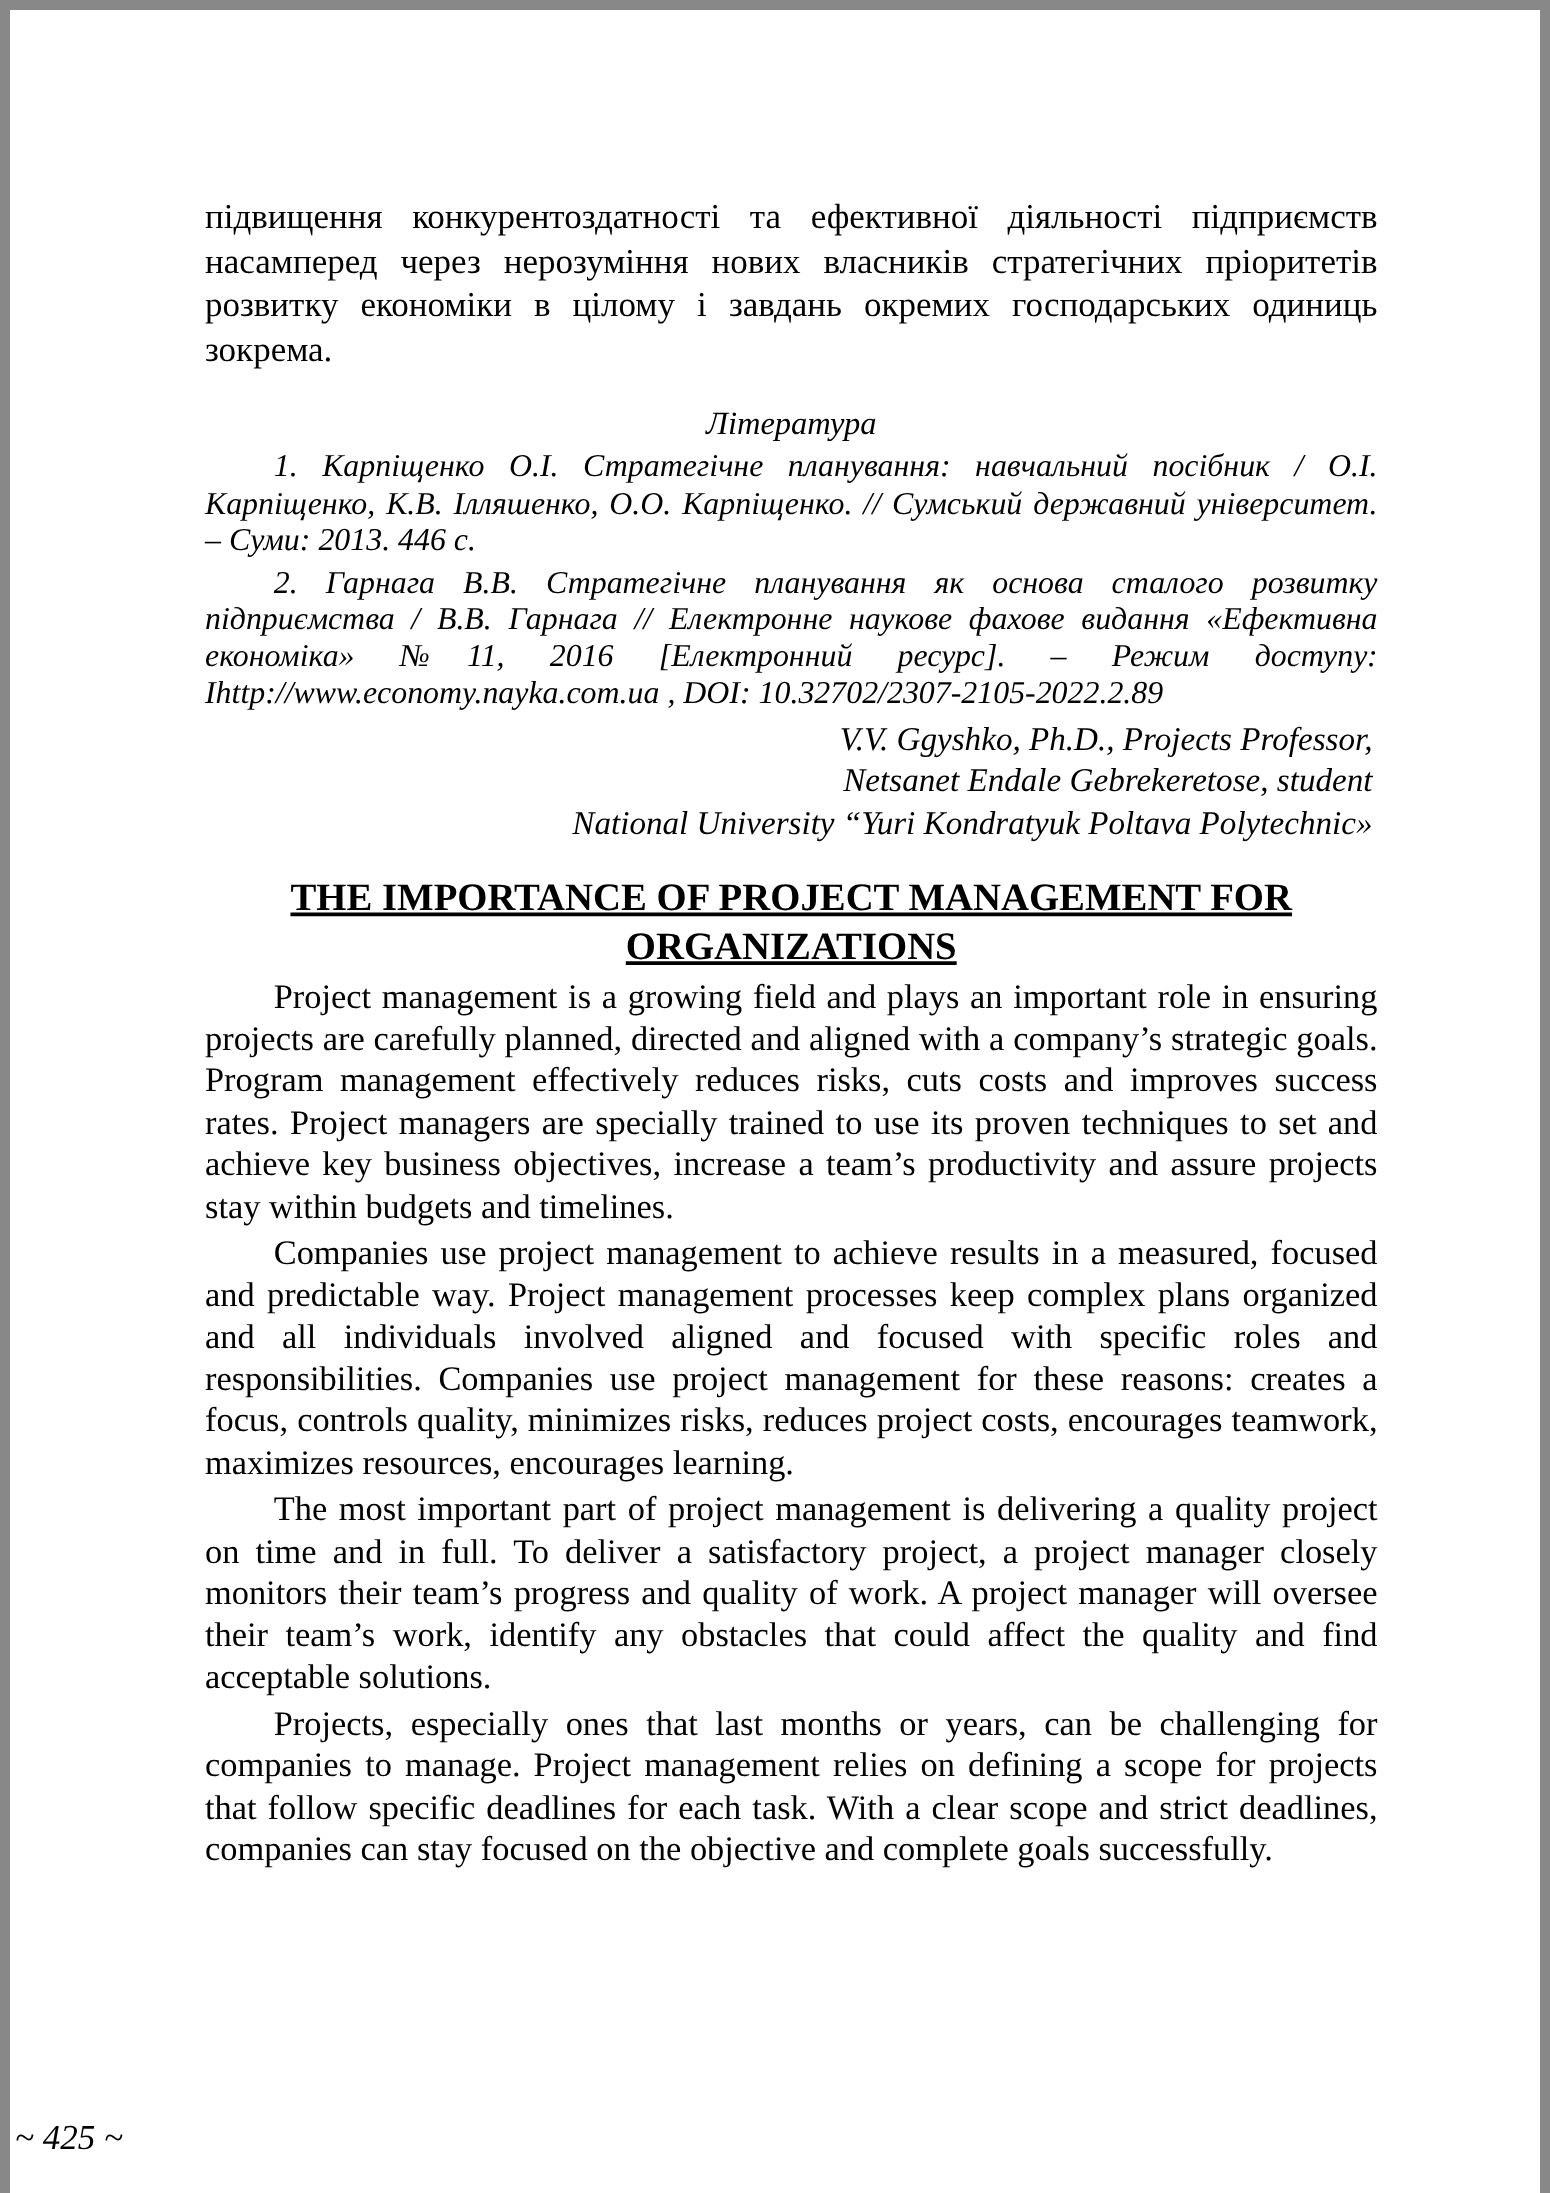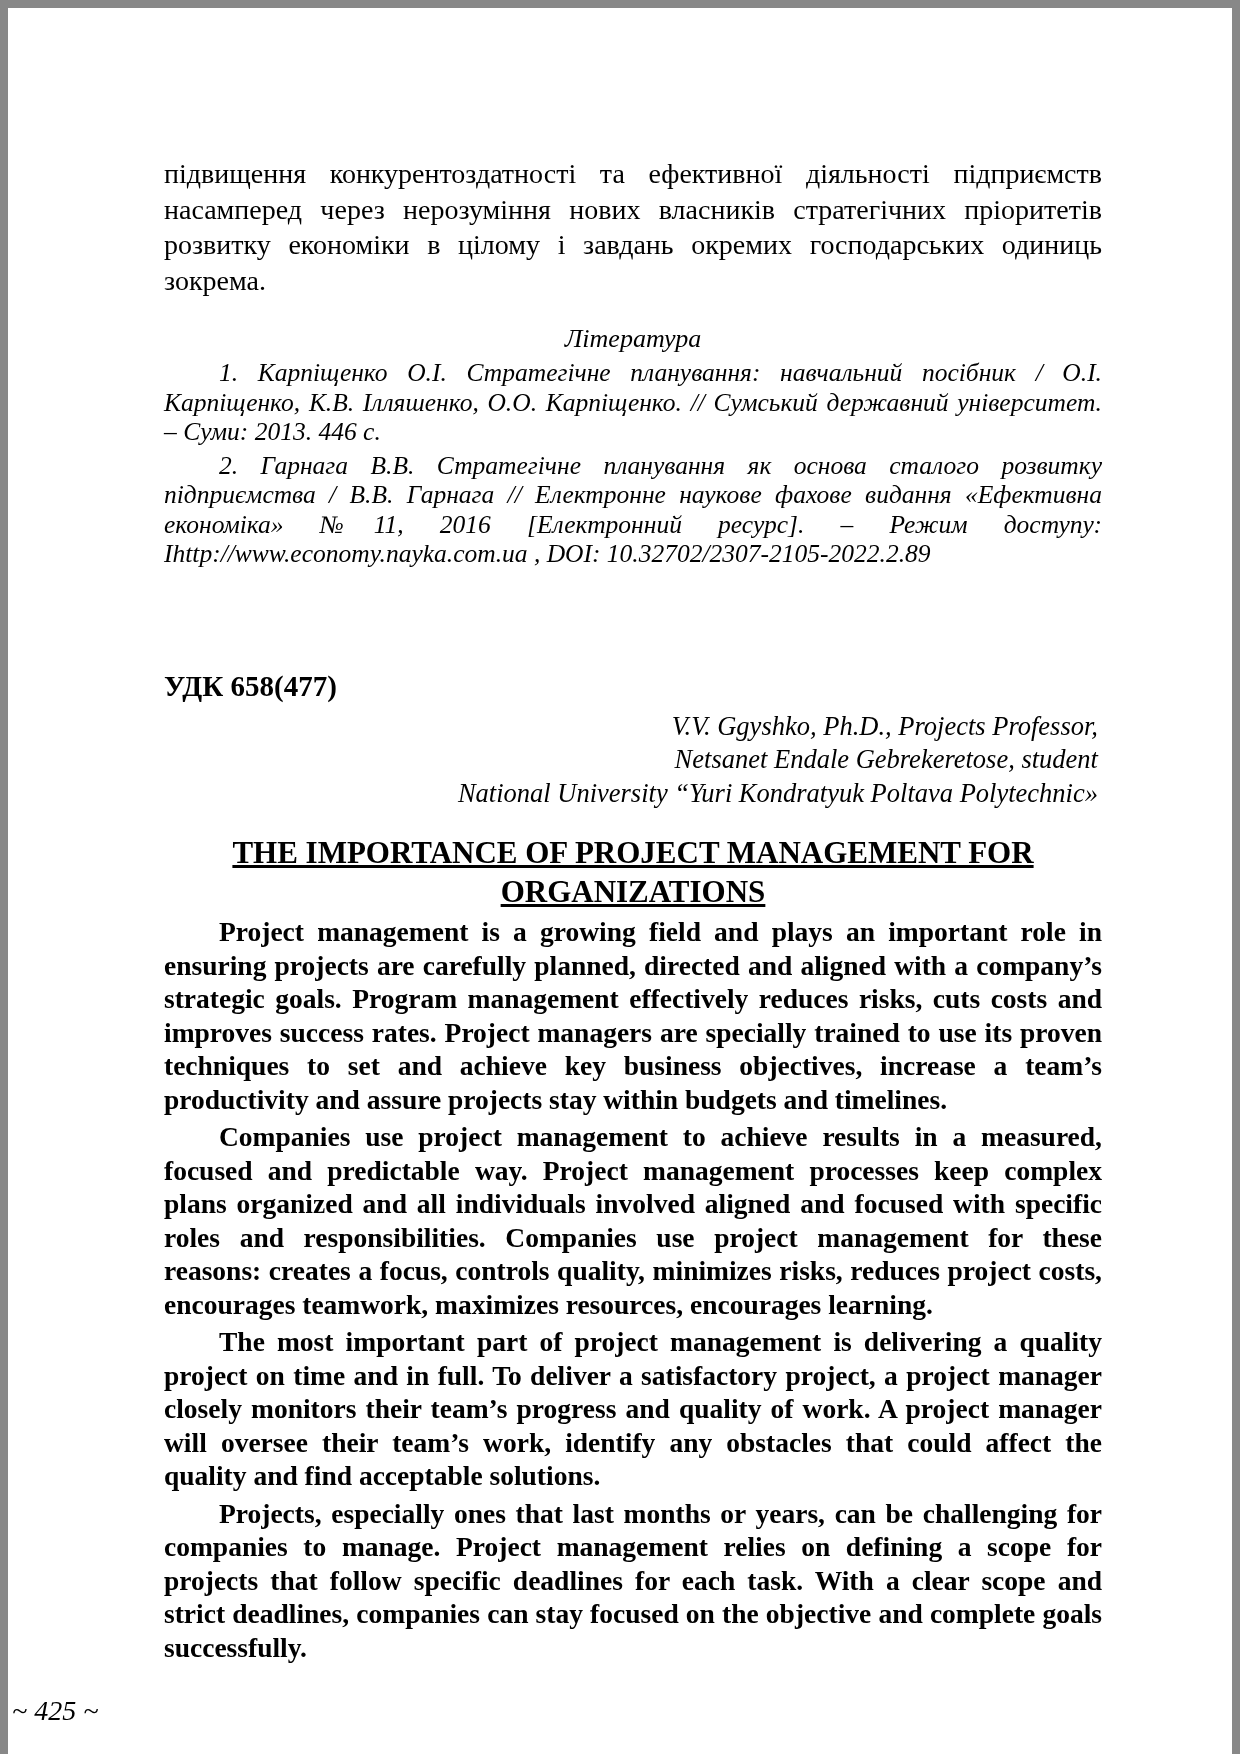--- a/index.html
+++ b/index.html
@@ -59,21 +59,20 @@
     font-weight: bold;
     font-size: 31px;
     line-height: 39px;
     text-decoration: underline;
   }
   .body-para {
     font-size: 27.5px;
     line-height: 33.5px;
     text-align: justify;
     text-indent: 55px;
-    font-weight: bold;
   }
   .body-para:first-of-type { margin-top: 12px; }
   .page-footer {
     position: absolute;
     top: 1682px;
     left: 0;
     width: 100%;
     text-align: left;
     font-size: 28px;
     line-height: 34px;
@@ -87,21 +86,20 @@
   <div class="content">
 
     <p class="cont-para">підвищення конкурентоздатності та ефективної діяльності підприємств насамперед через нерозуміння нових власників стратегічних пріоритетів розвитку економіки в цілому і завдань окремих господарських одиниць зокрема.</p>
 
     <h3 class="lit-heading">Література</h3>
 
     <p class="ref">1. Карпіщенко О.І. Стратегічне планування: навчальний посібник / О.І. Карпіщенко, К.В. Ілляшенко, О.О. Карпіщенко. // Сумський державний університет. – Суми: 2013. 446 с.</p>
 
     <p class="ref">2. Гарнага В.В. Стратегічне планування як основа сталого розвитку підприємства / В.В. Гарнага // Електронне наукове фахове видання «Ефективна економіка» №11, 2016 [Електронний ресурс]. – Режим доступу: Ihttp://www.economy.nayka.com.ua , DOI: 10.32702/2307-2105-2022.2.89</p>
 
-    <p class="udc">УДК 658(477)</p>
 
     <div class="authors">
       <div>V.V. Ggyshko, Ph.D., Projects Professor,</div>
       <div>Netsanet Endale Gebrekeretose, student</div>
       <div>National University “Yuri Kondratyuk Poltava Polytechnic»</div>
     </div>
 
     <h1 class="title">THE IMPORTANCE OF PROJECT MANAGEMENT FOR ORGANIZATIONS</h1>
 
     <p class="body-para">Project management is a growing field and plays an important role in ensuring projects are carefully planned, directed and aligned with a company’s strategic goals. Program management effectively reduces risks, cuts costs and improves success rates. Project managers are specially trained to use its proven techniques to set and achieve key business objectives, increase a team’s productivity and assure projects stay within budgets and timelines.</p>

